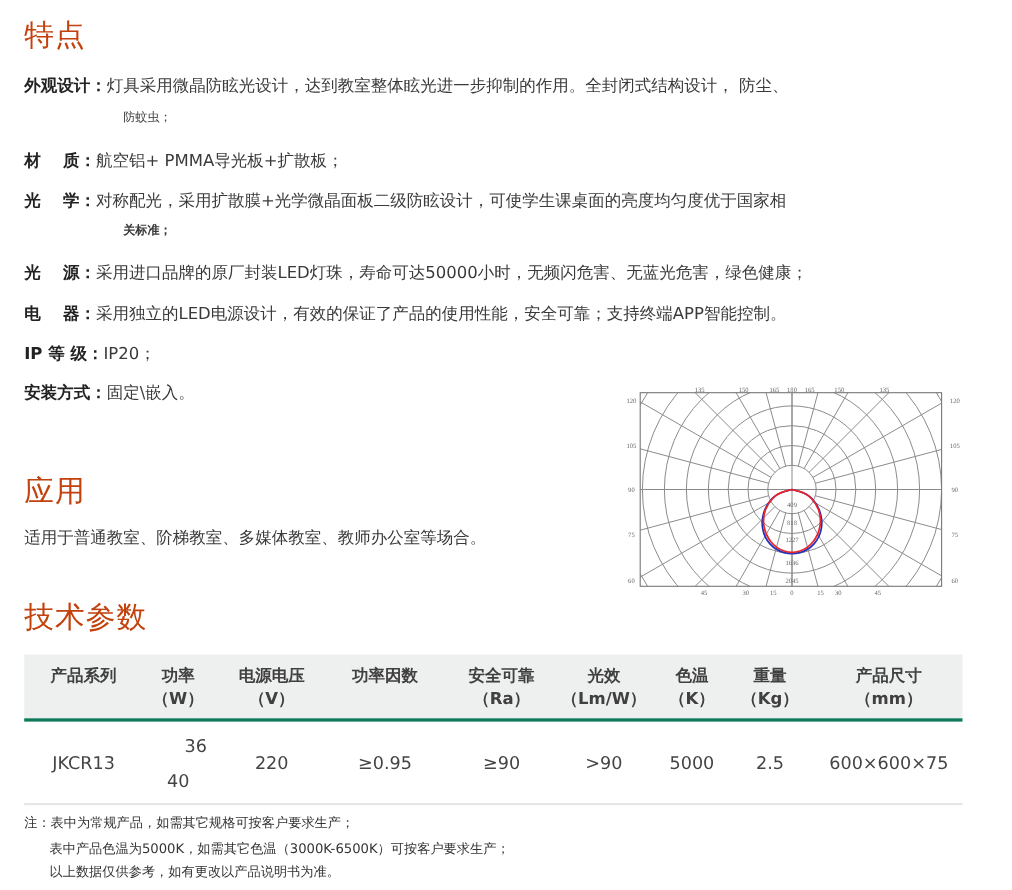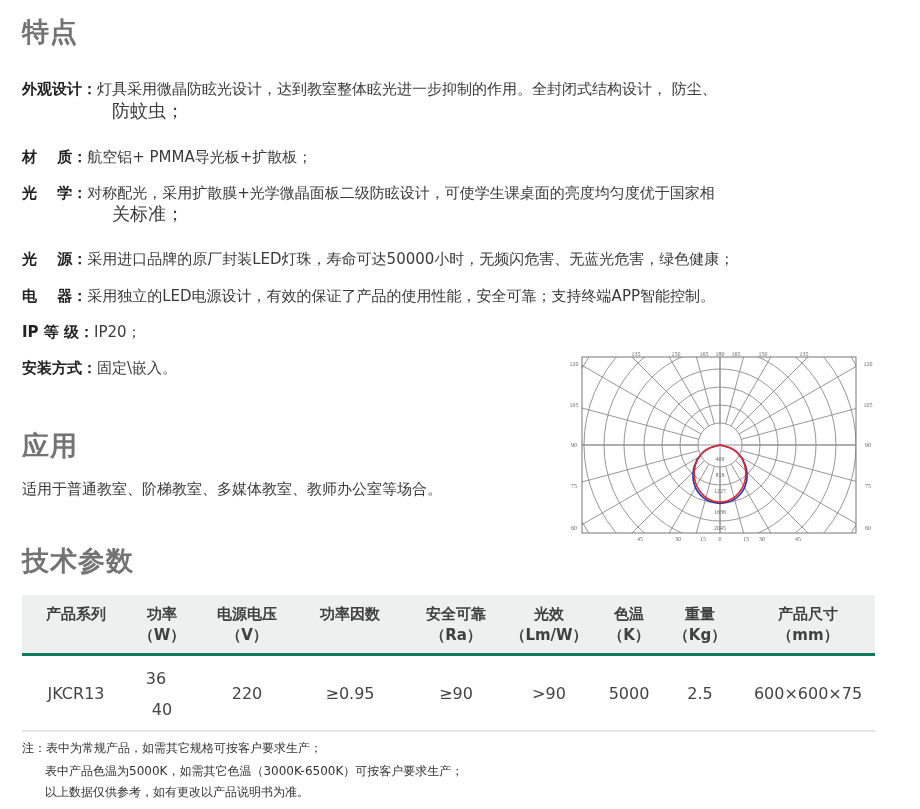--- a/index.html
+++ b/index.html
@@ -1,22 +1,22 @@
 <!DOCTYPE html>
 <html><head>
 <meta charset="utf-8">
 <style>
   html,body{margin:0;padding:0;background:#ffffff;}
   body{width:920px;height:809px;position:relative;overflow:hidden;
        font-family:"DejaVu Sans","Liberation Sans",sans-serif;color:#333333;}
-  .h1{position:absolute;left:22px;font-size:27px;font-weight:bold;color:#737373;letter-spacing:1px;}
-  .feat{position:absolute;left:22px;font-size:15px;line-height:20px;color:#333;margin-top:11px;}
+  .h1{position:absolute;left:22px;font-size:27px;font-weight:normal;color:#c2410c;letter-spacing:1px;}
+  .feat{position:absolute;left:22px;font-size:15px;line-height:20px;color:#333;}
   .feat .lbl{font-weight:bold;color:#222;display:inline-block;}
   .feat .txt{color:#3a3a3a;}
-  .cont{position:absolute;left:112px;font-size:18px;color:#3a3a3a;}
+  .cont{position:absolute;left:112px;font-size:11px;color:#3a3a3a;}
   .app-text{position:absolute;left:22px;top:480px;font-size:15px;color:#3a3a3a;}
   
   #polar{position:absolute;left:566px;top:350px;}
   
   .tbl-head{position:absolute;left:22px;top:595px;width:853px;height:58px;background:#eeefef;}
   .tbl-line{position:absolute;left:22px;top:653px;width:853px;height:3px;background:#0f7a5b;}
   .tbl-bottom{position:absolute;left:22px;top:730px;width:853px;height:2px;background:#e6e6e6;}
   .hcell{position:absolute;top:604px;text-align:center;font-size:15px;font-weight:bold;color:#404040;line-height:21px;transform:translateX(-50%);white-space:nowrap;}
   .dcell{position:absolute;text-align:center;font-size:16px;color:#444;transform:translateX(-50%);white-space:nowrap;}
   .note{position:absolute;font-size:12px;color:#333;line-height:14px;white-space:nowrap;}
@@ -31,21 +31,21 @@
 </div>
 <div class="cont" style="top:99px;">防蚊虫；</div>
 
 <div class="feat" style="top:136px;">
   <span class="lbl">材　 质：</span><span class="txt">航空铝+ PMMA导光板+扩散板；</span>
 </div>
 
 <div class="feat" style="top:172px;">
   <span class="lbl">光　 学：</span><span class="txt">对称配光，采用扩散膜+光学微晶面板二级防眩设计，可使学生课桌面的亮度均匀度优于国家相</span>
 </div>
-<div class="cont" style="top:202px;">关标准；</div>
+<div class="cont" style="top:202px;font-weight:bold;">关标准；</div>
 
 <div class="feat" style="top:238px;">
   <span class="lbl">光　 源：</span><span class="txt">采用进口品牌的原厂封装LED灯珠，寿命可达50000小时，无频闪危害、无蓝光危害，绿色健康；</span>
 </div>
 
 <div class="feat" style="top:275px;">
   <span class="lbl">电　 器：</span><span class="txt">采用独立的LED电源设计，有效的保证了产品的使用性能，安全可靠；支持终端APP智能控制。</span>
 </div>
 
 <div class="feat" style="top:311px;">
@@ -171,21 +171,21 @@
     <div>重量</div>
     <div>（Kg）</div>
   </div>
 <div class="hcell" style="left:808px;">
     <div>产品尺寸</div>
     <div>（mm）</div>
   </div>
 
 <div>
   <div class="dcell" style="left:76px;top:684px;">JKCR13</div>
-  <div class="dcell" style="left:156px;top:669px;">36</div>
+  <div class="dcell" style="left:178px;top:669px;">36</div>
   <div class="dcell" style="left:162px;top:700px;">40</div>
   <div class="dcell" style="left:247px;top:684px;">220</div>
   <div class="dcell" style="left:350px;top:684px;">≥0.95</div>
   <div class="dcell" style="left:456px;top:684px;">≥90</div>
   <div class="dcell" style="left:549px;top:684px;">&gt;90</div>
   <div class="dcell" style="left:629px;top:684px;">5000</div>
   <div class="dcell" style="left:700px;top:684px;">2.5</div>
   <div class="dcell" style="left:808px;top:684px;">600×600×75</div>
 </div>
 <div class="tbl-bottom"></div>

